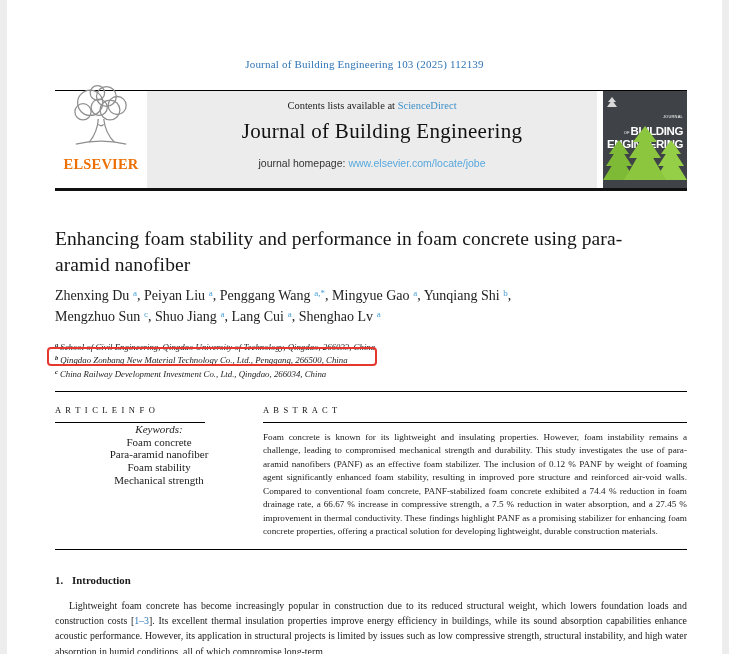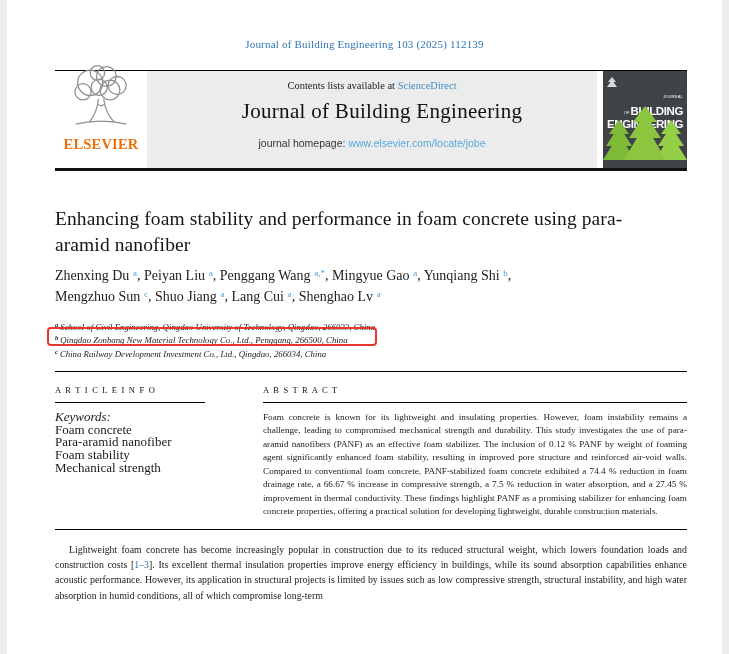--- a/index.html
+++ b/index.html
@@ -9,21 +9,21 @@
     font-family:"Liberation Serif", serif;
   }
   .page {
     position:relative; margin-left:7px; width:715px; height:654px;
     background:#ffffff; color:#1a1a1a;
   }
   .content { margin-left:48px; width:632px; }
 
   
   .citation-line {
-    display:block; padding-top:38px; text-align:center;
+    display:block; padding-top:58px; text-align:center;
     font-size:11px; color:#2e74b5; letter-spacing:0.2px;
   }
 
   
   .header-bar {
     margin-top:20px; height:97px; display:flex; align-items:stretch;
     border-top:1.5px solid #000; border-bottom:3px solid #111;
   }
   .logo-area {
     width:92px; flex:none; background:#fff;
@@ -74,21 +74,21 @@
 
   .full-rule { border:none; border-top:1px solid #000; margin:10px 0 0; }
 
   
   .info-section { display:flex; margin-top:13px; }
   .info-col { width:208px; flex:none; }
   .abstract-col { flex:1; }
   .sec-heading { font-size:8.5px; letter-spacing:1.2px; color:#111; font-weight:500; }
   .col-rule-left  { width:150px; border:none; border-top:1px solid #000; margin:7px 0 0; }
   .col-rule-right { border:none; border-top:1px solid #000; margin:7px 0 0; }
-  .keywords { margin-top:8px; font-size:13px; line-height:12.8px; }
+  .keywords { font-size:11px; line-height:12.8px;text-align:center; }
   .keywords-label { font-style:italic; }
   .abstract-text { margin-top:8px; font-size:9.2px; line-height:13.5px; text-align:justify; }
 
   
   .intro-heading { margin-top:24px; font-size:10.8px; font-weight:bold; }
   .intro-heading .num { margin-right:9px; }
   .intro-para { margin-top:12px; font-size:9.9px; line-height:15.2px; text-align:justify; text-indent:14px; }
   .cite-link { color:#2e74b5; text-decoration:none; }
 </style>
 </head>
@@ -192,16 +192,19 @@
       </div>
       <div class="abstract-col">
         <div class="sec-heading">A B S T R A C T</div>
         <hr class="col-rule-right">
         <div class="abstract-text">Foam concrete is known for its lightweight and insulating properties. However, foam instability remains a challenge, leading to compromised mechanical strength and durability. This study investigates the use of para-aramid nanofibers (PANF) as an effective foam stabilizer. The inclusion of 0.12 % PANF by weight of foaming agent significantly enhanced foam stability, resulting in improved pore structure and reinforced air-void walls. Compared to conventional foam concrete, PANF-stabilized foam concrete exhibited a 74.4 % reduction in foam drainage rate, a 66.67 % increase in compressive strength, a 7.5 % reduction in water absorption, and a 27.45 % improvement in thermal conductivity. These findings highlight PANF as a promising stabilizer for enhancing foam concrete properties, offering a practical solution for developing lightweight, durable construction materials.</div>
       </div>
     </div>
 
     <hr class="full-rule">
 
+    <div class="intro-heading">
+      <span class="num">1.</span><span>Introduction</span>
+    </div>
     <p class="intro-para"><span>Lightweight foam concrete has become increasingly popular in construction due to its reduced structural weight, which lowers foundation loads and construction costs </span><span>[</span><a href="#" class="cite-link">1–3</a><span>]</span><span>. Its excellent thermal insulation properties improve energy efficiency in buildings, while its sound absorption capabilities enhance acoustic performance. However, its application in structural projects is limited by issues such as low compressive strength, structural instability, and high water absorption in humid conditions, all of which compromise long-term</span></p>
 
   </div>
 </div>
 
 </body></html>

